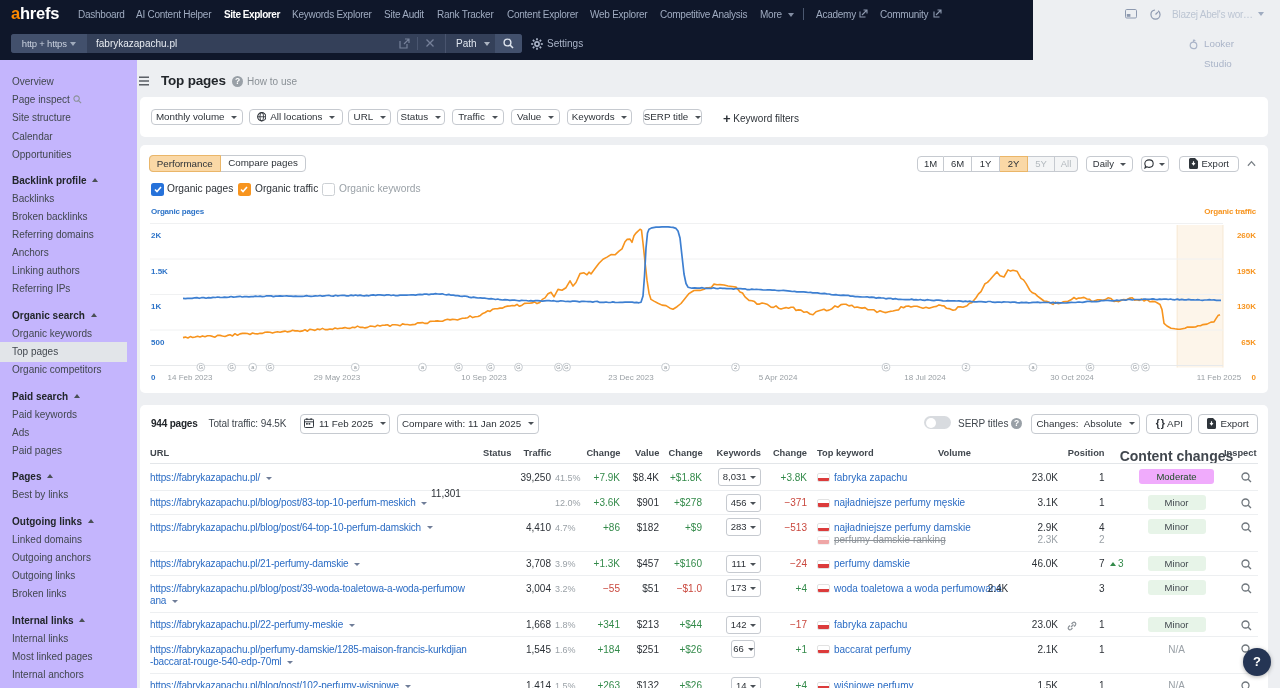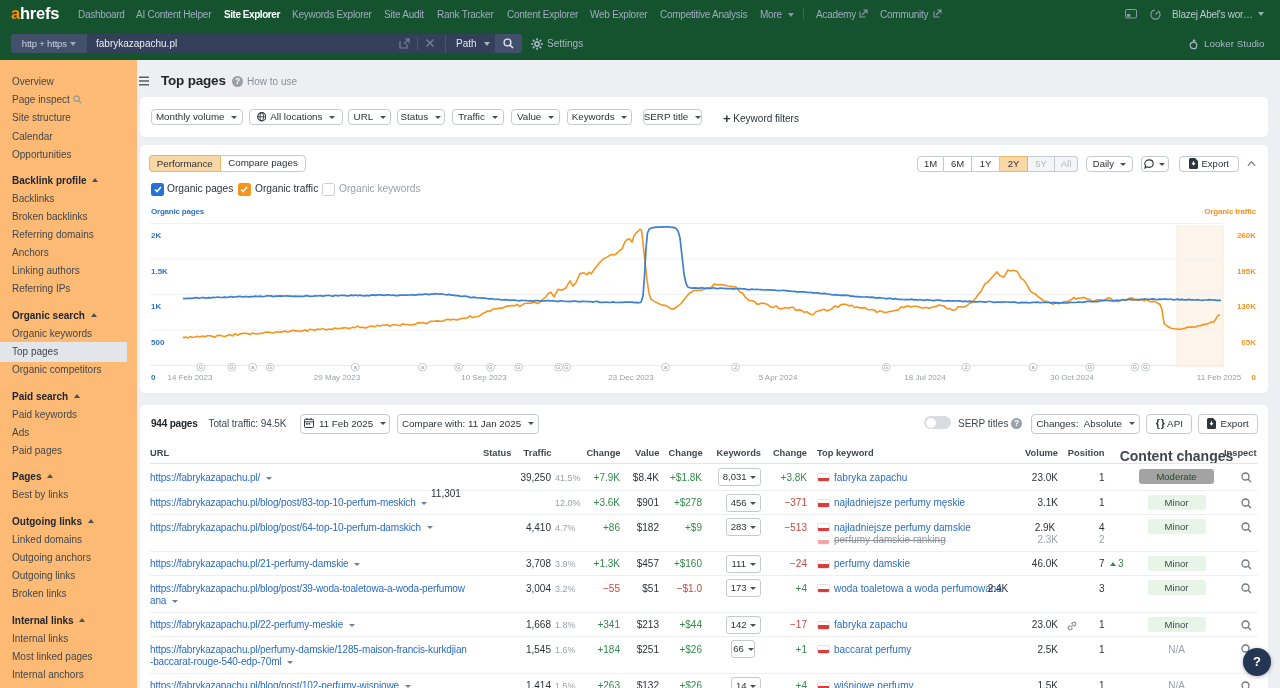--- a/index.html
+++ b/index.html
@@ -1,21 +1,21 @@
 <!DOCTYPE html>
 <html><head><meta charset="utf-8"><title>Top pages</title>
 <style>
 *{margin:0;padding:0;box-sizing:border-box}
 html,body{width:1280px;height:688px;overflow:hidden;font-family:"Liberation Sans",sans-serif;background:#edeff2}
 .abs{position:absolute}
-#topbar{position:absolute;left:0;top:0;width:1280px;height:60px;background:#14532d}
+#topbar{position:absolute;left:0;top:0;width:1033px;height:60px;background:#0f172a}
 .navitem{position:absolute;top:0;height:28px;line-height:29px;font-size:10px;letter-spacing:-0.25px;color:#9fabc0;white-space:nowrap}
 .navitem.active{color:#fff;font-weight:bold;letter-spacing:-0.45px}
 .caret{display:inline-block;width:0;height:0;border-left:3.5px solid transparent;border-right:3.5px solid transparent;border-top:4px solid currentColor;vertical-align:middle;margin-left:4px;opacity:.8}
-#sidebar{position:absolute;left:0;top:60px;width:137px;height:628px;background:#fdba74}
+#sidebar{position:absolute;left:0;top:60px;width:137px;height:628px;background:#c4b5fd}
 .sideitem{position:absolute;left:12px;font-size:10px;color:#41474e;white-space:nowrap}
 .sidehead{position:absolute;left:12px;font-size:10px;font-weight:bold;color:#22262b;white-space:nowrap}
 .upcaret{display:inline-block;width:0;height:0;border-left:3px solid transparent;border-right:3px solid transparent;border-bottom:4px solid #4a5056;vertical-align:2px;margin-left:3px}
 .card{position:absolute;background:#fff;border-radius:5px}
 .fbtn{position:absolute;height:15.5px;border:1px solid #c6cad0;border-radius:4px;background:#fff;font-size:9.8px;color:#2d3238;line-height:13.5px;text-align:center;white-space:nowrap}
 .dcaret{display:inline-block;width:0;height:0;border-left:3px solid transparent;border-right:3px solid transparent;border-top:3.8px solid #4a5056;vertical-align:middle;margin-left:4px}
 .cb{position:absolute;width:13px;height:13px;border-radius:2.5px}
 .cbl{position:absolute;font-size:10.2px;color:#2d3238;white-space:nowrap}
 .seg{position:absolute;height:16px;border:1px solid #c6cad0;background:#fff;font-size:9.5px;color:#2d3238;line-height:14px;text-align:center}
 .badge{position:absolute;height:15px;border-radius:3px;font-size:9.5px;line-height:15px;text-align:center}
@@ -289,41 +289,41 @@
     </svg>Export</div>
 <div class="cell" style="left:150px;top:448px;font-size:9.3px;font-weight:bold;color:#41474e">URL</div>
 <div class="cell" style="left:483px;top:448px;font-size:9.3px;font-weight:bold;color:#41474e">Status</div>
 <div class="cell" style="left:431.5px;width:120px;text-align:right;top:448px;font-size:9.3px;font-weight:bold;color:#41474e">Traffic</div>
 <div class="cell" style="left:500.5px;width:120px;text-align:right;top:448px;font-size:9.3px;font-weight:bold;color:#41474e">Change</div>
 <div class="cell" style="left:539.4px;width:120px;text-align:right;top:448px;font-size:9.3px;font-weight:bold;color:#41474e">Value</div>
 <div class="cell" style="left:582.7px;width:120px;text-align:right;top:448px;font-size:9.3px;font-weight:bold;color:#41474e">Change</div>
 <div class="cell" style="left:641px;width:120px;text-align:right;top:448px;font-size:9.3px;font-weight:bold;color:#41474e">Keywords</div>
 <div class="cell" style="left:687px;width:120px;text-align:right;top:448px;font-size:9.3px;font-weight:bold;color:#41474e">Change</div>
 <div class="cell" style="left:817px;top:448px;font-size:9.3px;font-weight:bold;color:#41474e">Top keyword</div>
-<div class="cell" style="left:938px;width:120px;text-align:right;top:448px;font-size:9.3px;font-weight:bold;color:#41474e">Volume</div>
+<div class="cell" style="left:938px;width:120px;top:448px;font-size:9.3px;font-weight:bold;color:#41474e">Volume</div>
 <div class="cell" style="left:984.5px;width:120px;text-align:right;top:448px;font-size:9.3px;font-weight:bold;color:#41474e">Position</div>
 <div class="cell" style="left:1116.5px;width:120px;text-align:center;top:448px;font-size:14px;font-weight:bold;color:#41474e">Content changes</div>
 <div class="cell" style="left:1224px;top:448px;font-size:9.3px;font-weight:bold;color:#41474e">Inspect</div>
 <div class="abs" style="left:150px;top:463.2px;width:1108px;height:1px;background:#e3e6e9"></div>
 <div class="abs" style="left:150px;top:489.7px;width:1108px;height:1px;background:#edeff1"></div>
 <div class="cell lnk" style="left:150px;top:471.9px;letter-spacing:-0.15px">https://fabrykazapachu.pl/ <span class="dcaret" style="border-top-color:#6f7d98;margin-left:3px"></span></div>
 <div class="cell" style="left:431px;top:471.9px;width:120px;text-align:right">39,250</div>
 <div class="cell gry" style="left:555px;top:472.9px;font-size:9px">41.5%</div>
 <div class="cell grn" style="left:500px;top:471.9px;width:120px;text-align:right">+7.9K</div>
 <div class="cell" style="left:539px;top:471.9px;width:120px;text-align:right">$8.4K</div>
 <div class="cell grn" style="left:582px;top:471.9px;width:120px;text-align:right">+$1.8K</div>
 <div class="kwbox" style="left:718.1px;top:468.4px;width:42.9px">8,031 <span class="dcaret" style="margin-left:1px"></span></div>
 <div class="cell grn" style="left:687px;top:471.9px;width:120px;text-align:right">+3.8K</div>
 <div class="flag" style="left:817px;top:473.4px;">
     <div class="b"></div>
   </div>
 <div class="cell lnk" style="left:834px;top:471.9px;">fabryka zapachu</div>
 <div class="cell" style="left:938px;top:471.9px;width:120px;text-align:right">23.0K</div>
 <div class="cell" style="left:984.5px;top:471.9px;width:120px;text-align:right">1</div>
-<div class="badge" style="left:1139.0px;top:469.4px;width:75px;background:#a3a3a3;color:#1d4d24">Moderate</div>
+<div class="badge" style="left:1139.0px;top:469.4px;width:75px;background:#f0abfc;color:#1d4d24">Moderate</div>
 <svg class="mag" style="left:1241px;top:472.4px" viewBox="0 0 11 11">
     <circle cx="4.5" cy="4.5" r="3.5" fill="none" stroke="#6f767c" stroke-width="1.3"></circle>
     <path d="M7.2 7.2 L10 10" stroke="#6f767c" stroke-width="1.3"></path>
   </svg>
 <div class="abs" style="left:150px;top:514.0px;width:1108px;height:1px;background:#edeff1"></div>
 <div class="cell lnk" style="left:150px;top:497.4px;letter-spacing:-0.15px">https://fabrykazapachu.pl/blog/post/83-top-10-perfum-meskich <span class="dcaret" style="border-top-color:#6f7d98;margin-left:3px"></span></div>
 <div class="cell" style="left:431px;top:488px;width:120px;text-align:left">11,301</div>
 <div class="cell gry" style="left:555px;top:498.4px;font-size:9px">12.0%</div>
 <div class="cell grn" style="left:500px;top:497.4px;width:120px;text-align:right">+3.6K</div>
 <div class="cell" style="left:539px;top:497.4px;width:120px;text-align:right">$901</div>
@@ -351,21 +351,21 @@
 <div class="kwbox" style="left:726.1px;top:518.0px;width:34.9px">283 <span class="dcaret" style="margin-left:1px"></span></div>
 <div class="cell red" style="left:687px;top:521.5px;width:120px;text-align:right">−513</div>
 <div class="flag" style="left:817px;top:523.0px;">
     <div class="b"></div>
   </div>
 <div class="cell lnk" style="left:834px;top:521.5px;">najładniejsze perfumy damskie</div>
 <div class="flag" style="left:817px;top:535.5px;opacity:.45;">
     <div class="b"></div>
   </div>
 <div class="cell gry" style="left:834px;top:534.0px;text-decoration:line-through;color:#8d9399;">perfumy damskie ranking</div>
-<div class="cell" style="left:985px;top:521.5px;width:120px;text-align:center">2.9K</div>
+<div class="cell" style="left:938px;top:521.5px;width:120px;text-align:right">2.9K</div>
 <div class="cell gry" style="left:938px;top:534.0px;width:120px;text-align:right">2.3K</div>
 <div class="cell" style="left:984.5px;top:521.5px;width:120px;text-align:right">4</div>
 <div class="cell gry" style="left:984.5px;top:534.0px;width:120px;text-align:right">2</div>
 <div class="badge" style="left:1147.5px;top:519.0px;width:58px;background:#e7f4e8;color:#41474e">Minor</div>
 <svg class="mag" style="left:1241px;top:522.0px" viewBox="0 0 11 11">
     <circle cx="4.5" cy="4.5" r="3.5" fill="none" stroke="#6f767c" stroke-width="1.3"></circle>
     <path d="M7.2 7.2 L10 10" stroke="#6f767c" stroke-width="1.3"></path>
   </svg>
 <div class="abs" style="left:150px;top:575.0px;width:1108px;height:1px;background:#edeff1"></div>
 <div class="cell lnk" style="left:150px;top:558.4px;letter-spacing:-0.15px">https://fabrykazapachu.pl/21-perfumy-damskie <span class="dcaret" style="border-top-color:#6f7d98;margin-left:3px"></span></div>
@@ -439,21 +439,21 @@
 <div class="cell gry" style="left:555px;top:644.5px;font-size:9px">1.6%</div>
 <div class="cell grn" style="left:500px;top:643.5px;width:120px;text-align:right">+184</div>
 <div class="cell" style="left:539px;top:643.5px;width:120px;text-align:right">$251</div>
 <div class="cell grn" style="left:582px;top:643.5px;width:120px;text-align:right">+$26</div>
 <div class="kwbox" style="left:731.4px;top:640.0px;width:24px">66 <span class="dcaret" style="margin-left:1px"></span></div>
 <div class="cell grn" style="left:687px;top:643.5px;width:120px;text-align:right">+1</div>
 <div class="flag" style="left:817px;top:645.0px;">
     <div class="b"></div>
   </div>
 <div class="cell lnk" style="left:834px;top:643.5px;">baccarat perfumy</div>
-<div class="cell" style="left:938px;top:643.5px;width:120px;text-align:right">2.5K</div>
+<div class="cell" style="left:938px;top:643.5px;width:120px;text-align:right">2.1K</div>
 <div class="cell" style="left:984.5px;top:643.5px;width:120px;text-align:right">1</div>
 <div class="cell gry" style="left:1116.5px;top:643.5px;width:120px;text-align:center">N/A</div>
 <svg class="mag" style="left:1241px;top:644.0px" viewBox="0 0 11 11">
     <circle cx="4.5" cy="4.5" r="3.5" fill="none" stroke="#6f767c" stroke-width="1.3"></circle>
     <path d="M7.2 7.2 L10 10" stroke="#6f767c" stroke-width="1.3"></path>
   </svg>
 <div class="cell lnk" style="left:150px;top:680.4px;letter-spacing:-0.15px">https://fabrykazapachu.pl/blog/post/102-perfumy-wisniowe <span class="dcaret" style="border-top-color:#6f7d98;margin-left:3px"></span></div>
 <div class="cell" style="left:431px;top:680.4px;width:120px;text-align:right">1,414</div>
 <div class="cell gry" style="left:555px;top:681.4px;font-size:9px">1.5%</div>
 <div class="cell grn" style="left:500px;top:680.4px;width:120px;text-align:right">+263</div>

